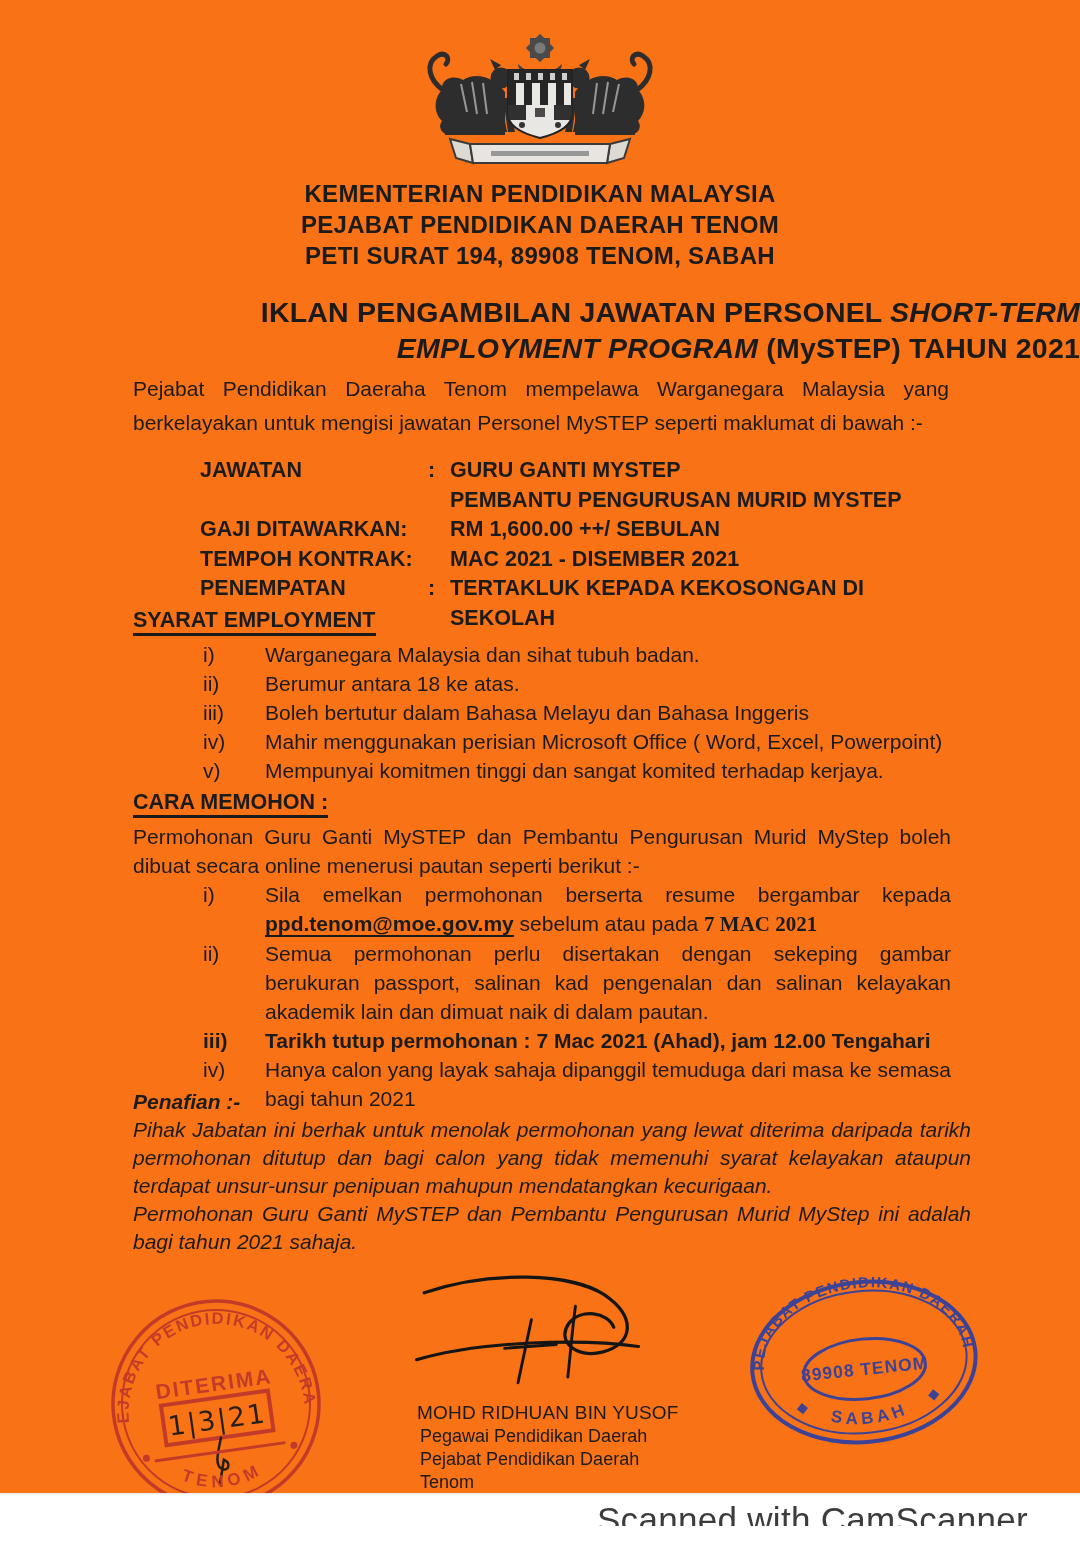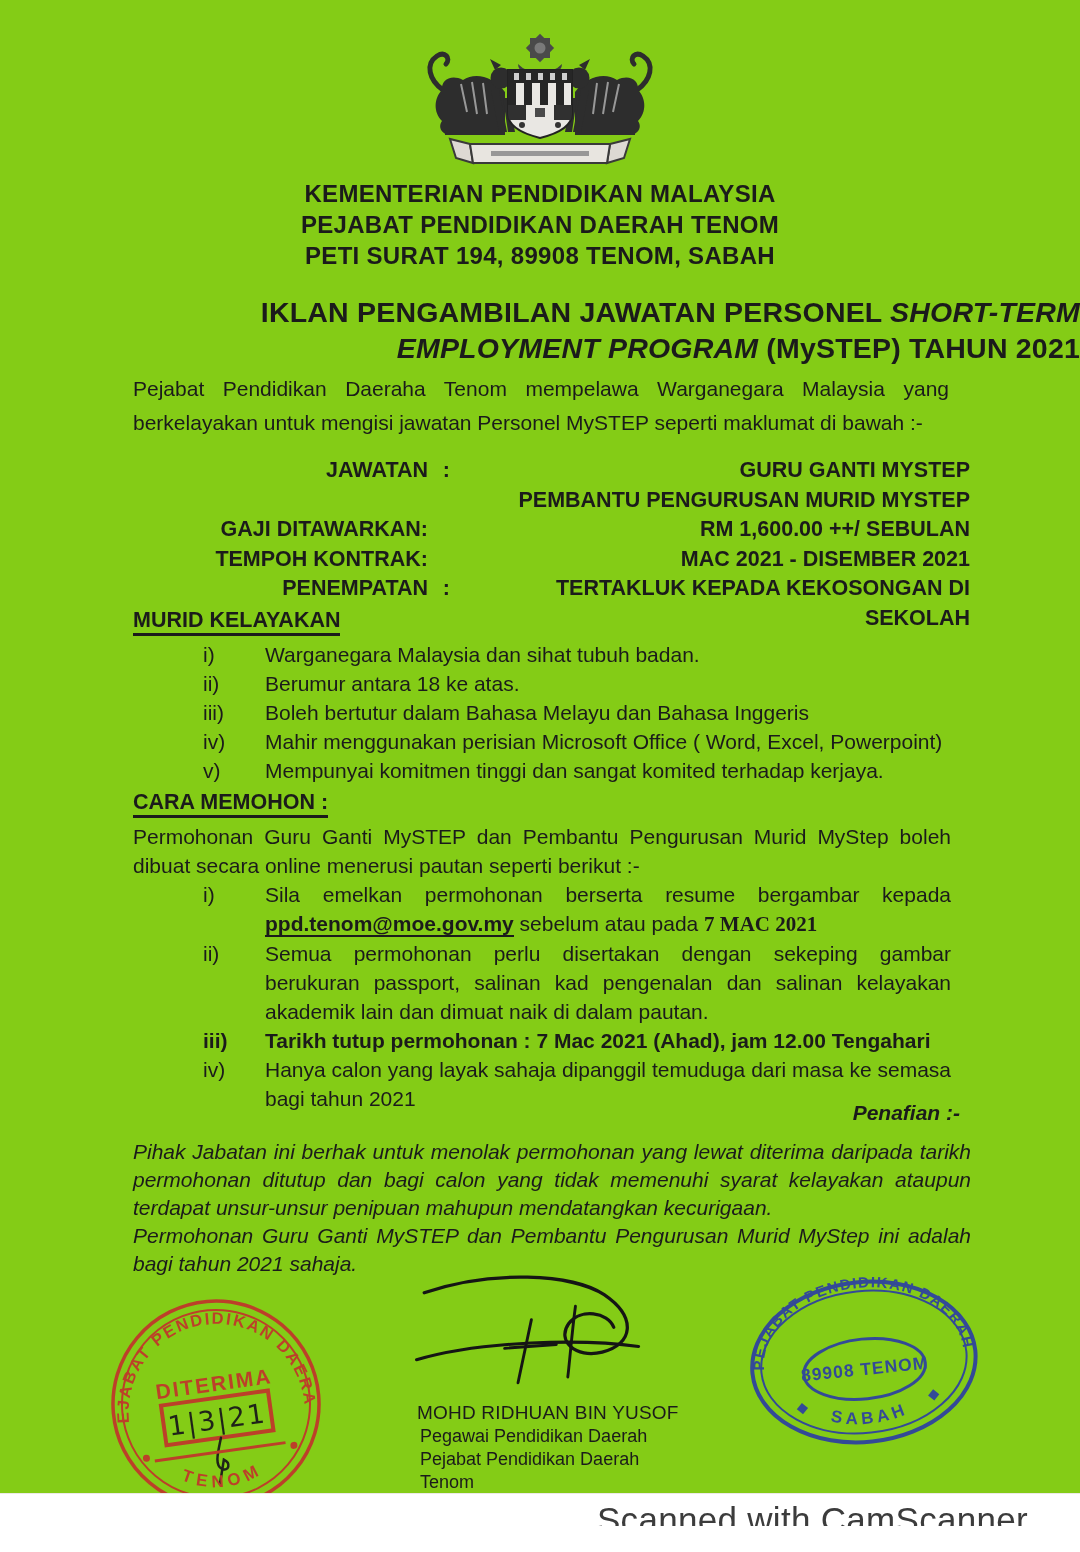--- a/index.html
+++ b/index.html
@@ -1,49 +1,49 @@
 <!DOCTYPE html>
 <html><head>
 <meta charset="utf-8">
 <style>
   html,body{margin:0;padding:0;background:#ffffff;}
-  .page{position:relative;width:1080px;height:1526px;background:#84cc16;overflow:hidden;
+  .page{position:relative;width:1080px;height:1526px;background:#f97316;overflow:hidden;
         font-family:"Liberation Sans",sans-serif;color:#1b1b1b;}
   
   .emblem{position:absolute;left:415px;top:28px;width:250px;height:148px;}
   
   .letterhead{position:absolute;top:178px;left:0;width:100%;text-align:center;
               font-weight:bold;font-size:24px;line-height:31px;letter-spacing:.3px;}
   
   .doc-title{position:absolute;top:294px;left:0;width:100%;text-align:right;
              font-weight:bold;font-size:28.5px;line-height:36px;letter-spacing:.2px;}
   .it{font-style:italic;}
   
   .intro{position:absolute;top:372px;left:133px;width:816px;margin:0;
          font-size:21px;line-height:34px;text-align:justify;}
   
   .job{position:absolute;top:456px;left:200px;width:770px;font-weight:bold;
        font-size:21.5px;line-height:29.5px;}
-  .job-row{display:grid;grid-template-columns:228px 22px 1fr;text-align:right;}
+  .job-row{display:grid;grid-template-columns:228px 22px 1fr;}
   
   .section{position:absolute;left:133px;width:818px;font-size:21px;line-height:29px;}
   .syarat{top:606px;}
   .cara{top:788px;}
   .sec-heading{font-weight:bold;font-size:21.5px;margin:0 0 5px 0;}
   .sec-heading span{border-bottom:3px solid #1b1b1b;padding-bottom:1px;}
   .sec-intro{margin:0;text-align:justify;}
   .li{display:grid;grid-template-columns:62px 1fr;padding-left:70px;}
   .li .txt{text-align:justify;}
   .b{font-weight:bold;font-family:Liberation Serif, serif;}
   .bold-row{font-weight:bold;}
   .email{font-weight:bold;border-bottom:2.5px solid #1b1b1b;}
   
   .penafian{position:absolute;top:1088px;left:133px;width:838px;font-style:italic;
             font-size:21px;line-height:28px;text-align:justify;}
-  .penafian .ph{font-weight:bold;margin:11px;text-align:right;}
+  .penafian .ph{font-weight:bold;margin:0;text-align:left;}
   .penafian p{margin:0;}
   
   .received-stamp{position:absolute;left:106px;top:1294px;width:220px;height:220px;
                   transform:rotate(-5deg);opacity:.95;}
   .signature{position:absolute;left:398px;top:1266px;width:350px;}
   .sig-svg{width:330px;height:134px;display:block;}
   .sig-name{font-size:19px;font-weight:normal;line-height:25px;margin-left:19px;letter-spacing:.2px;}
   .sig-title{font-size:18px;font-weight:normal;line-height:23px;margin-left:22px;}
   .office-stamp{position:absolute;left:742px;top:1274px;width:244px;height:178px;
                 transform:rotate(-6deg);opacity:.92;}
@@ -146,21 +146,21 @@
         <span>MAC 2021 -  DISEMBER 2021</span>
     </div>
     <div class="job-row">
       <span>PENEMPATAN</span>
         <span>:</span>
         <span>TERTAKLUK KEPADA KEKOSONGAN DI SEKOLAH</span>
     </div>
   </div>
 
   <div class="section syarat">
-    <div class="sec-heading"><span>MURID KELAYAKAN</span></div>
+    <div class="sec-heading"><span>SYARAT EMPLOYMENT</span></div>
     <div class="li">
         <span class="num">i)</span>
         <span class="txt">Warganegara Malaysia dan sihat tubuh badan.</span>
       </div>
     <div class="li">
         <span class="num">ii)</span>
         <span class="txt">Berumur antara 18 ke atas.</span>
       </div>
     <div class="li">
         <span class="num">iii)</span>

